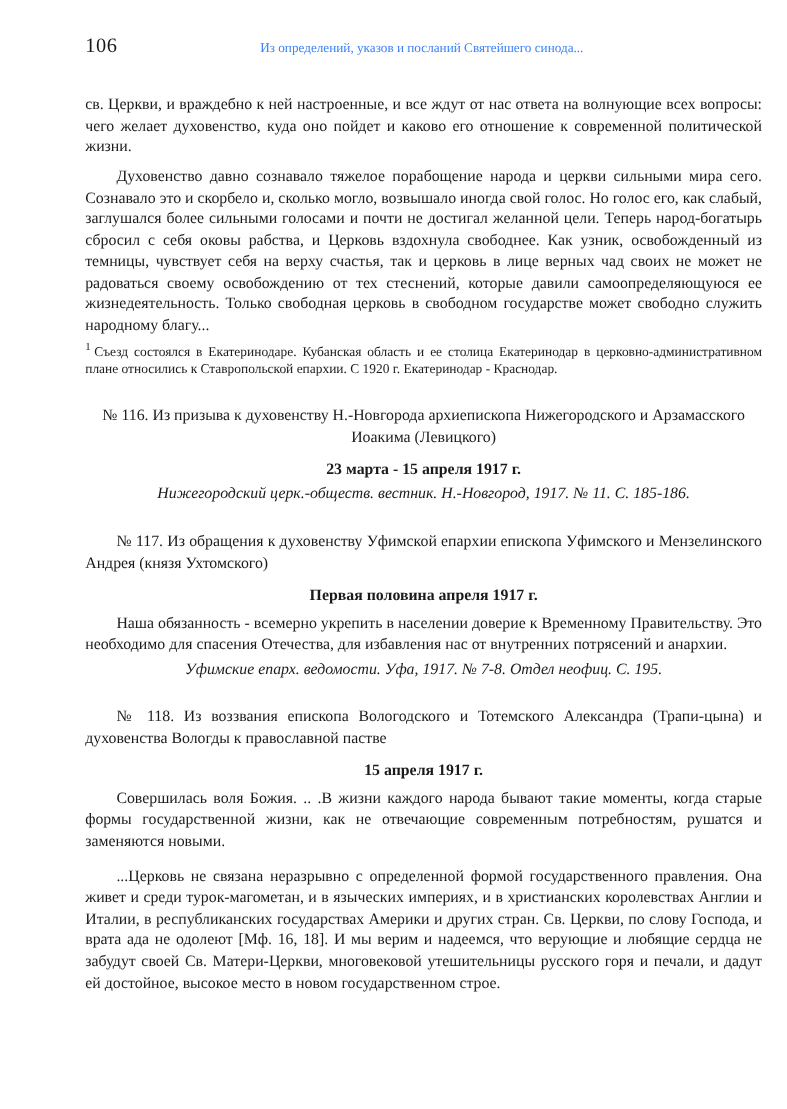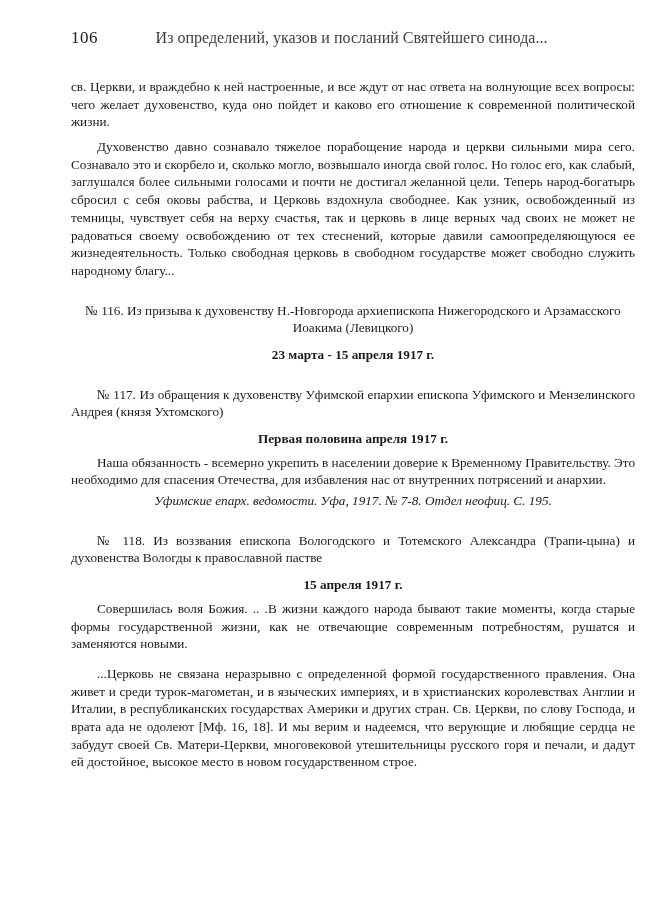--- a/index.html
+++ b/index.html
@@ -26,23 +26,23 @@
     align-items: baseline;
     margin-bottom: 30px;
   }
   .page-number {
     font-size: 17px;
     letter-spacing: 0.5px;
   }
   .running-title {
     flex: 1;
     text-align: center;
-    font-size: 16px;
+    font-size: 11px;
     padding-right: 30px;
-    color: #404040;
+    color: #3b82f6;
   }
   .body-text {
     font-size: 13.2px;
     line-height: 1.34;
     text-align: justify;
     text-justify: inter-word;
     hyphens: manual;
   }
   p {
     margin: 0;
@@ -109,23 +109,27 @@
     <div class="running-title">Из определений, указов и посланий Святейшего синода...</div>
   </div>
 
   <div class="body-text">
 
     <p class="no-indent">св. Церкви, и враждебно к ней настроенные, и все ждут от нас ответа на волнующие всех вопросы: чего желает духовенство, куда оно пойдет и каково его отношение к современной политической жизни.</p>
 
     <p class="indent para-block">Духовенство давно сознавало тяжелое порабощение народа и церкви сильными мира сего. Сознавало это и скорбело и, сколько могло, возвышало иногда свой голос. Но голос его, как слабый, заглушался более сильными голосами и почти не достигал желанной цели. Теперь народ-богатырь сбросил с себя оковы рабства, и Церковь вздохнула свободнее. Как узник, освобожденный из темницы, чувствует себя на верху счастья, так и церковь в лице верных чад своих не может не радоваться своему освобождению от тех стеснений, которые давили самоопределяющуюся ее жизнедеятельность. Только свободная церковь в свободном государстве может свободно служить народному благу...</p>
 
 
+    <div class="footnote">
+      <sup>1</sup><span>Съезд состоялся в Екатеринодаре. Кубанская область и ее столица Екатеринодар в церковно-административном плане относились к Ставропольской епархии. С 1920 г. Екатеринодар - Краснодар.</span>
+    </div>
 
     <p class="doc-heading">№ 116. Из призыва к духовенству Н.-Новгорода архиепископа Нижегородского и Арзамасского Иоакима (Левицкого)</p>
     <p class="doc-date">23 марта - 15 апреля 1917 г.</p>
+    <p class="source-line-center">Нижегородский церк.-обществ. вестник. Н.-Новгород, 1917. № 11. С. 185-186.</p>
 
     <p class="doc-heading justified">№ 117. Из обращения к духовенству Уфимской епархии епископа Уфимского и Мензелинского Андрея (князя Ухтомского)</p>
     <p class="doc-date">Первая половина апреля 1917 г.</p>
     <p class="indent gap-sm">Наша обязанность - всемерно укрепить в населении доверие к Временному Правительству. Это необходимо для спасения Отечества, для избавления нас от внутренних потрясений и анархии.</p>
     <p class="source-line-center">Уфимские епарх. ведомости. Уфа, 1917. № 7-8. Отдел неофиц. С. 195.</p>
 
     <p class="doc-heading justified">№ 118. Из воззвания епископа Вологодского и Тотемского Александра (Трапи-цына) и духовенства Вологды к православной пастве</p>
     <p class="doc-date">15 апреля 1917 г.</p>
     <p class="indent gap-sm">Совершилась воля Божия. .. .В жизни каждого народа бывают такие моменты, когда старые формы государственной жизни, как не отвечающие современным потребностям, рушатся и заменяются новыми.</p>
     <p class="indent gap-md">...Церковь не связана неразрывно с определенной формой государственного правления. Она живет и среди турок-магометан, и в языческих империях, и в христианских королевствах Англии и Италии, в республиканских государствах Америки и других стран. Св. Церкви, по слову Господа, и врата ада не одолеют [Мф. 16, 18]. И мы верим и надеемся, что верующие и любящие сердца не забудут своей Св. Матери-Церкви, многовековой утешительницы русского горя и печали, и дадут ей достойное, высокое место в новом государственном строе.</p>

